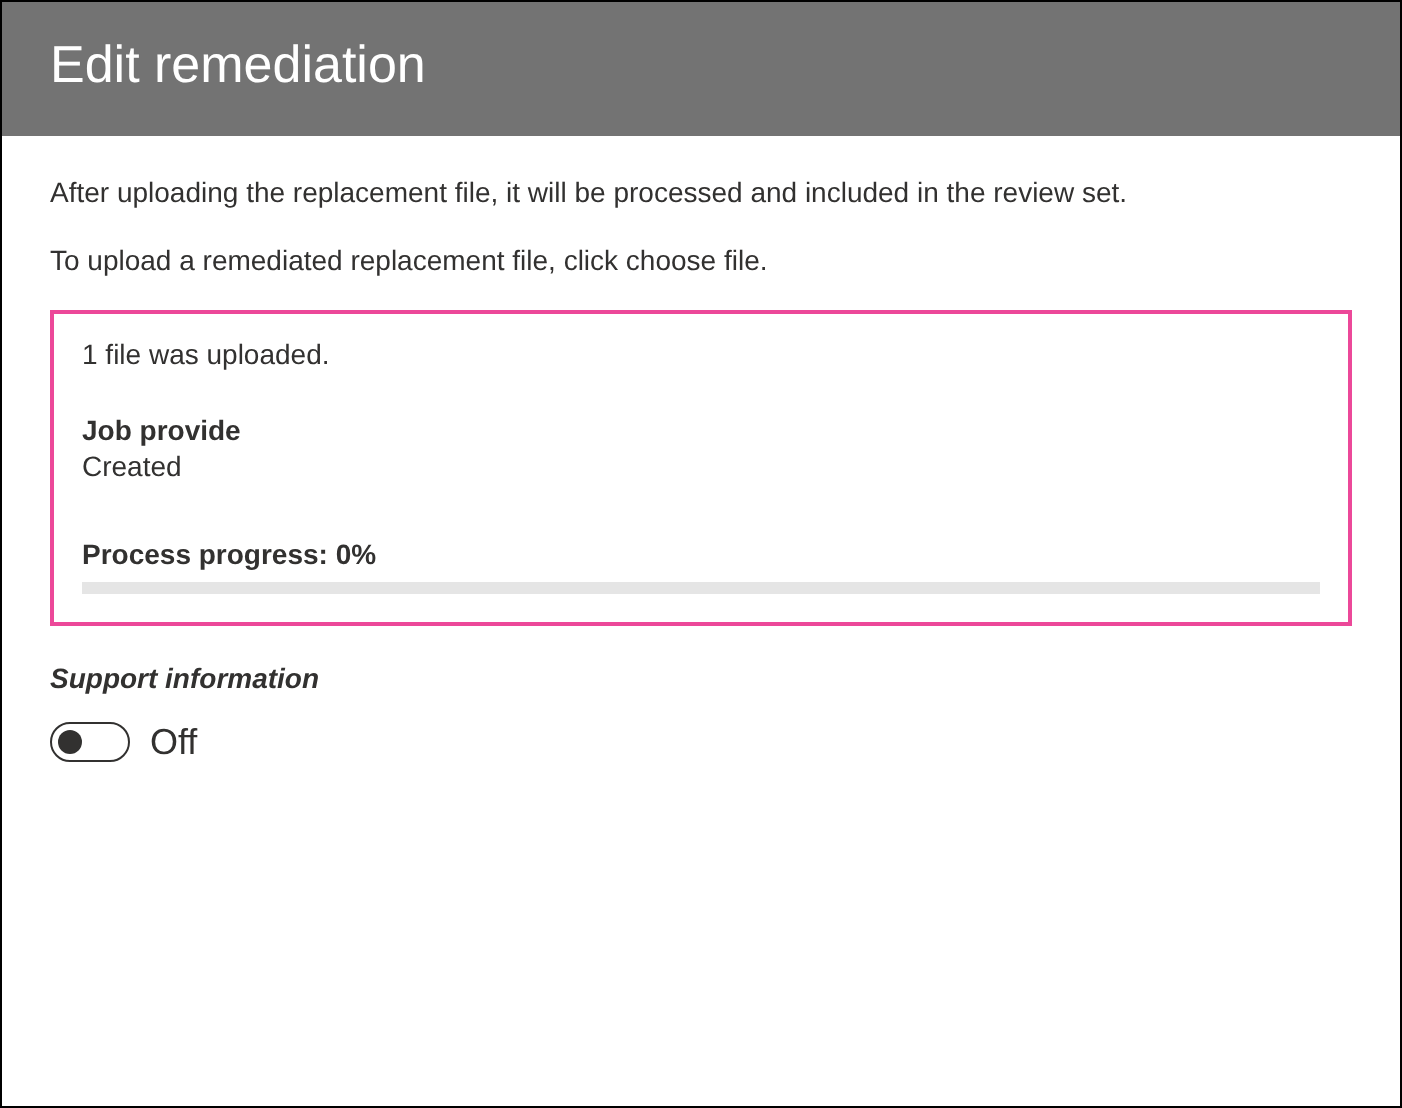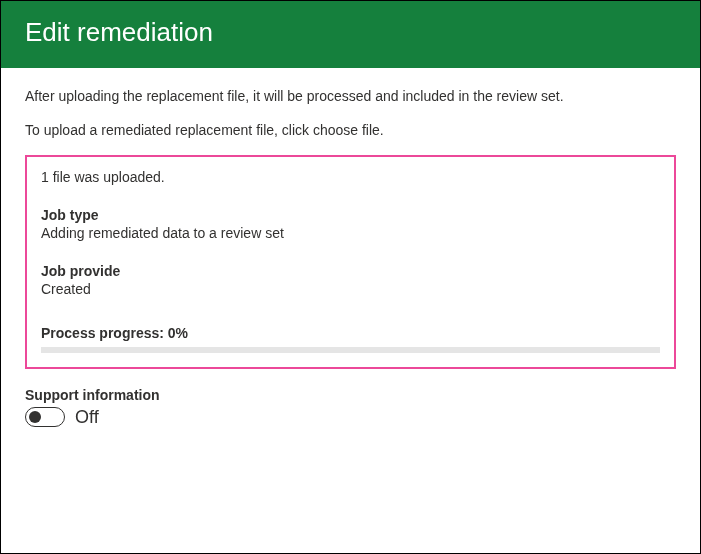--- a/index.html
+++ b/index.html
@@ -10,21 +10,21 @@
     body {
       font-family: "Segoe UI", -apple-system, BlinkMacSystemFont, sans-serif;
       font-size: 14px;
       color: #323130;
       background: #fff;
       width: 701px;
       height: 554px;
       border: 1px solid #000;
     }
     .header {
-      background: #15803d;
+      background: #737373;
       color: #fff;
       padding: 16px 24px 20px 24px;
     }
     .header h1 {
       font-size: 26px;
       font-weight: 300;
     }
     .content {
       padding: 18px 24px 10px 24px;
     }
@@ -61,21 +61,22 @@
     .progress-bar {
       width: 100%;
       height: 6px;
       background: #e5e5e5;
     }
     .support-section {
       margin-top: 2px;
     }
     .support-title {
       font-weight: 600;
-      margin-bottom: 4px;
+      margin-bottom: 14px;
+      font-style: italic;
     }
     .toggle-row {
       display: flex;
       align-items: center;
       gap: 10px;
     }
     .toggle {
       position: relative;
       width: 40px;
       height: 20px;
@@ -104,24 +105,20 @@
   <h1>Edit remediation</h1>
 </div>
 
 <div class="content">
   <p class="desc">After uploading the replacement file, it will be processed and included in the review set.</p>
   <p class="desc">To upload a remediated replacement file, click choose file.</p>
 
   <div class="status-box">
     <p class="upload-msg">1 file was uploaded.</p>
 
-    <div class="job-section">
-      <div class="job-label">Job type</div>
-      <div class="job-value">Adding remediated data to a review set</div>
-    </div>
 
     <div class="job-section">
       <div class="job-label">Job provide</div>
       <div class="job-value">Created</div>
     </div>
 
     <div class="progress-section">
       <div class="progress-label">Process progress: 0%</div>
       <div class="progress-bar"></div>
     </div>

